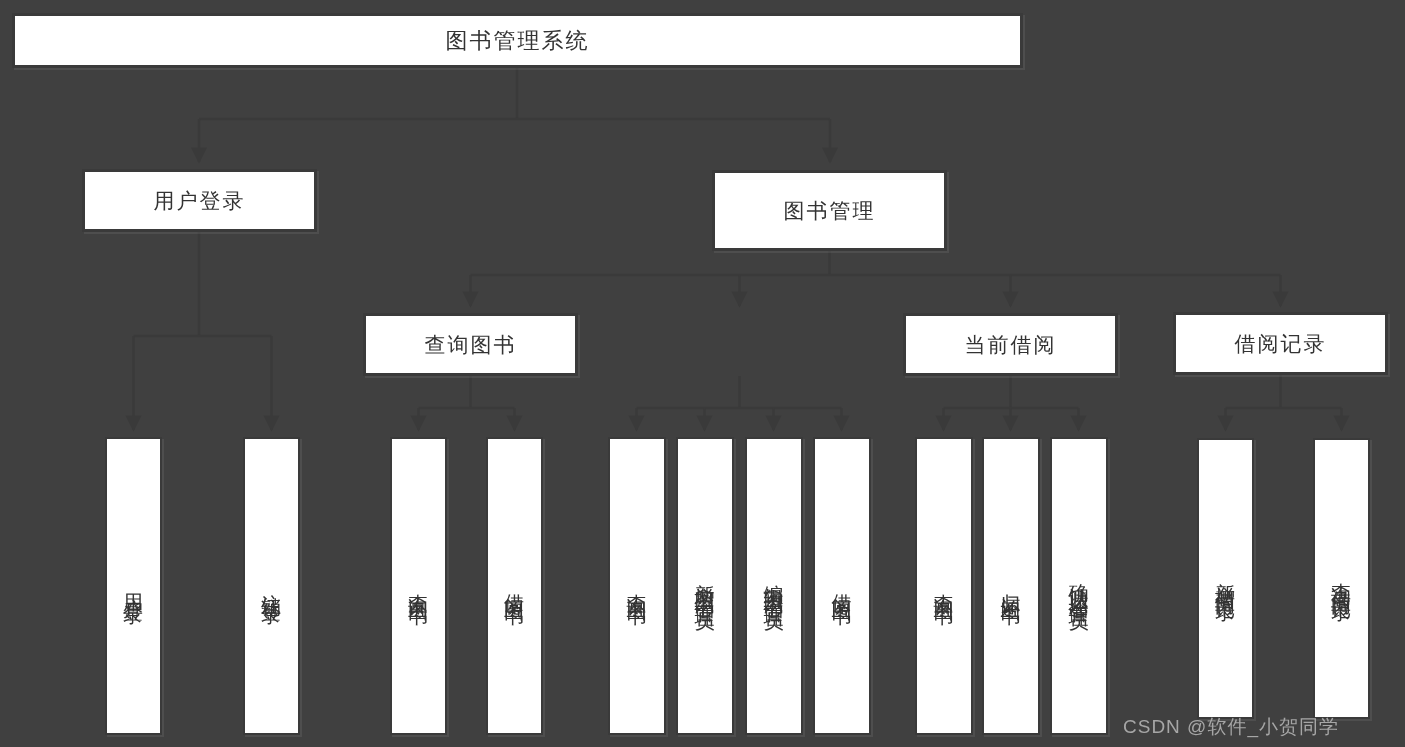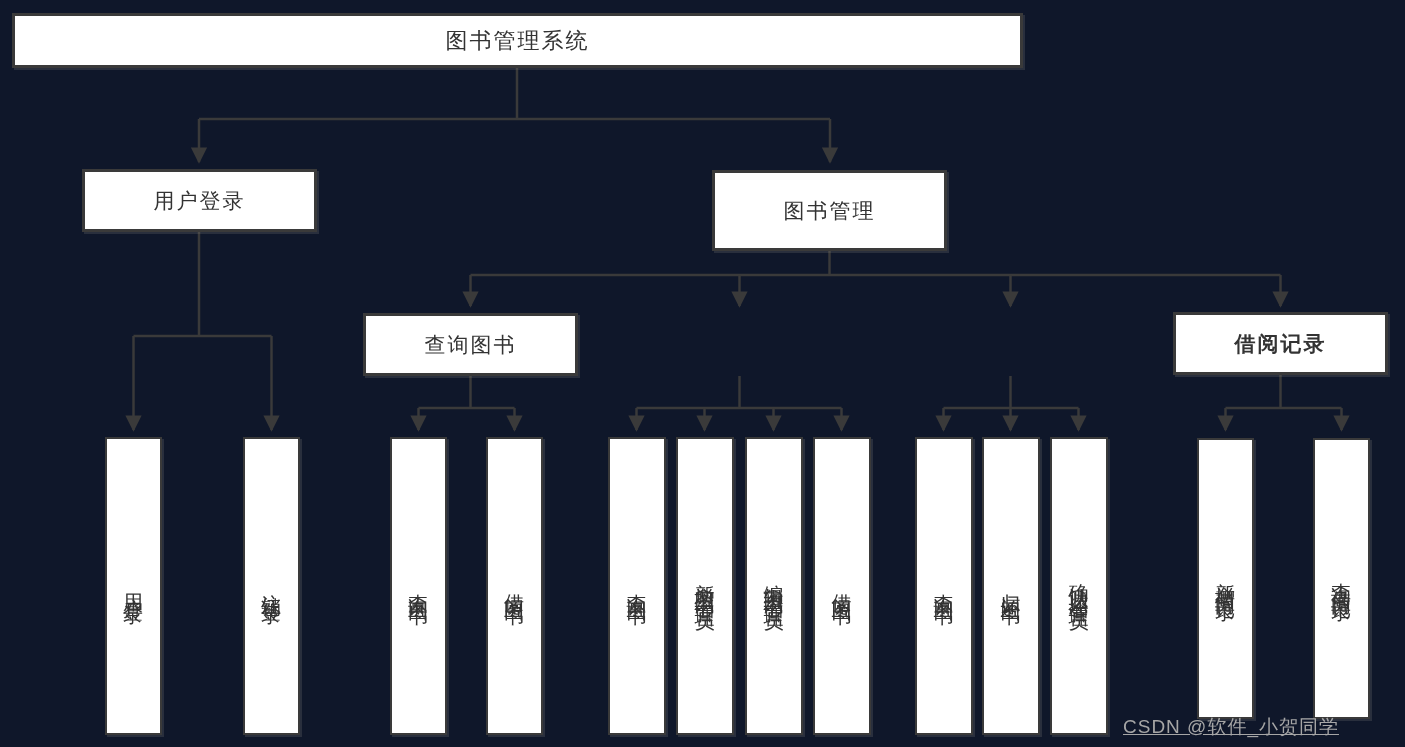--- a/index.html
+++ b/index.html
@@ -8,21 +8,21 @@
     background: #ffffff;
     width: 1405px;
     height: 747px;
     overflow: hidden;
     font-family: "Liberation Sans", "DejaVu Sans", sans-serif;
   }
   .stage {
     position: relative;
     width: 1405px;
     height: 747px;
-    background: #0f172a;
+    background: #404040;
   }
   svg.wires {
     position: absolute;
     left: 0; top: 0;
     width: 1405px; height: 747px;
     pointer-events: none;
   }
   .node {
     position: absolute;
     box-sizing: border-box;
@@ -53,21 +53,20 @@
   }
   .watermark {
     position: absolute;
     left: 1123px;
     top: 714px;
     font-size: 19px;
     color: #a6a6a6;
     letter-spacing: 1px;
     white-space: nowrap;
     z-index: 5;
-    text-decoration: underline;
   }
 </style>
 </head>
 <body>
 
 <div class="stage">
 
   <svg class="wires" viewBox="0 0 1405 747" xmlns="http://www.w3.org/2000/svg">
     <defs>
       <marker id="arrow" viewBox="0 0 10 10" refX="9" refY="5" markerWidth="6.5" markerHeight="6.5" orient="auto-start-reverse">
@@ -125,21 +124,24 @@
   <div class="node branch-node" style="left:82px; top:169px; width:235px; height:63px;">
     <span class="label">用户登录</span>
   </div>
   <div class="node branch-node" style="left:712px; top:170px; width:235px; height:81px;">
     <span class="label">图书管理</span>
   </div>
 
   <div class="node branch-node" style="left:363px; top:313px; width:215px; height:63px;">
     <span class="label">查询图书</span>
   </div>
-  <div class="node branch-node" style="left:1173px; top:312px; width:215px; height:63px;font-weight:bold;">
+  <div class="node branch-node" style="left:903px; top:313px; width:215px; height:63px;">
+    <span class="label">当前借阅</span>
+  </div>
+  <div class="node branch-node" style="left:1173px; top:312px; width:215px; height:63px;">
     <span class="label">借阅记录</span>
   </div>
 
   <div class="node leaf-node" style="left:105px; top:437px; width:57px; height:298px;">
     <span class="label">用户登录</span>
   </div>
   <div class="node leaf-node" style="left:243px; top:437px; width:57px; height:298px;">
     <span class="label">注销登录</span>
   </div>
 

